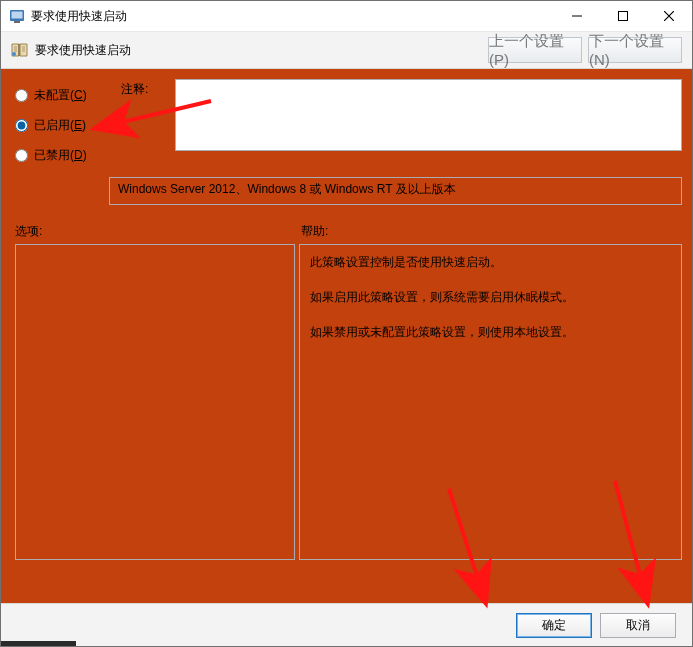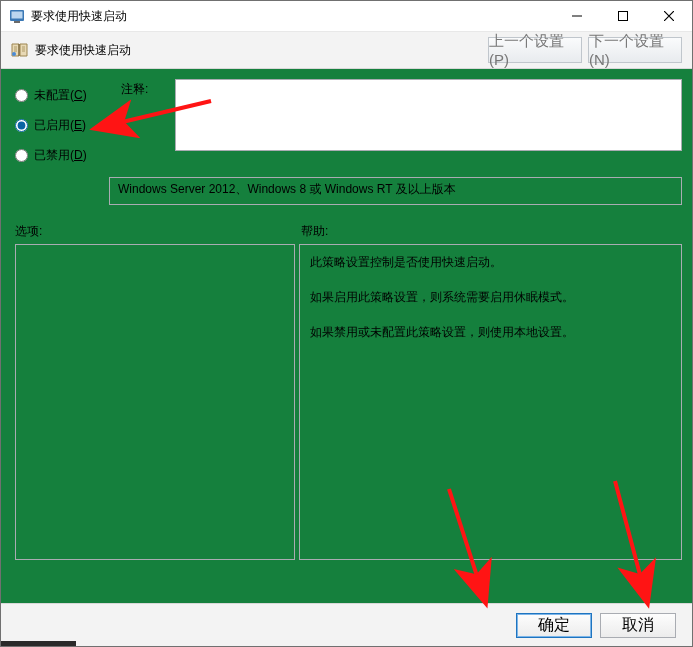--- a/index.html
+++ b/index.html
@@ -1,16 +1,16 @@
 <!DOCTYPE html>
 <html><head>
 <meta charset="utf-8">
 <style>
   html,body{margin:0;padding:0;font-family:"Microsoft YaHei","Segoe UI",Tahoma,sans-serif;font-size:12px;color:#000;background:#fff}
-  .window{width:693px;height:647px;border:1px solid #707070;box-sizing:border-box;background:#15803d;position:relative;overflow:hidden}
+  .window{width:693px;height:647px;border:1px solid #707070;box-sizing:border-box;background:#c2410c;position:relative;overflow:hidden}
   .titlebar{height:30px;display:flex;align-items:center;background:#fff;border-bottom:1px solid #e8e8e8}
   .titlebar .icon{width:16px;height:16px;margin-left:8px;flex:0 0 auto}
   .titlebar .title{margin-left:6px;flex:1 1 auto}
   .titlebar .ctrls{display:flex;height:100%}
   .titlebar .ctrls .btn{width:46px;display:flex;align-items:center;justify-content:center;color:#444}
   .toolbar{height:36px;background:#f3f3f3;display:flex;align-items:center;padding:0 10px;border-bottom:1px solid #d8d8d8}
   .toolbar .left{display:flex;align-items:center;gap:6px;flex:1}
   .toolbar .tbtns{display:flex;gap:6px}
   .tbtn{width:92px;height:24px;border:1px solid #c0c6cc;background:linear-gradient(#fafbfc,#e8ebee);color:#777;font-size:15px;display:flex;align-items:center;justify-content:center}
   .body{padding:10px 10px 0 14px;box-sizing:border-box}
@@ -27,21 +27,21 @@
   .platform{flex:1}
   .platform .box{border:1px solid #a9acb2;height:28px;box-sizing:border-box;padding:3px 8px;overflow-y:scroll}
   .labels{display:flex;margin-top:18px;margin-bottom:4px}
   .labels .l{width:286px}
   .panels{display:flex;gap:4px}
   .panel{border:1px solid #a9acb2;height:316px;box-sizing:border-box;padding:6px 10px;overflow-y:scroll;line-height:1.9}
   .panel.opts{width:280px}
   .panel.help{flex:1}
   .help p{margin:0 0 12px 0}
   .footer{position:absolute;left:0;right:0;bottom:0;height:42px;display:flex;align-items:center;justify-content:flex-end;gap:8px;padding-right:16px;background:#f3f3f3;border-top:1px solid #d8d8d8}
-  .fbtn{width:74px;height:23px;border:1px solid #a9acb2;background:linear-gradient(#fdfdfd,#ececec);font-size:16px;display:flex;align-items:center;justify-content:center;cursor:default}
+  .fbtn{width:74px;height:23px;border:1px solid #a9acb2;background:linear-gradient(#fdfdfd,#ececec);font-size:12px;display:flex;align-items:center;justify-content:center;cursor:default}
   .fbtn.default{border-color:#1e74c0;box-shadow:inset 0 0 0 1px #7cb5e8}
   .fbtn .u{text-decoration:underline}
   .annot{position:absolute;pointer-events:none}
   .outer-bottom{position:absolute;left:0;bottom:0;height:5px;width:75px;background:#2a2a2a}
   svg{display:block}
 </style>
 </head>
 <body>
 
 <div class="window">

